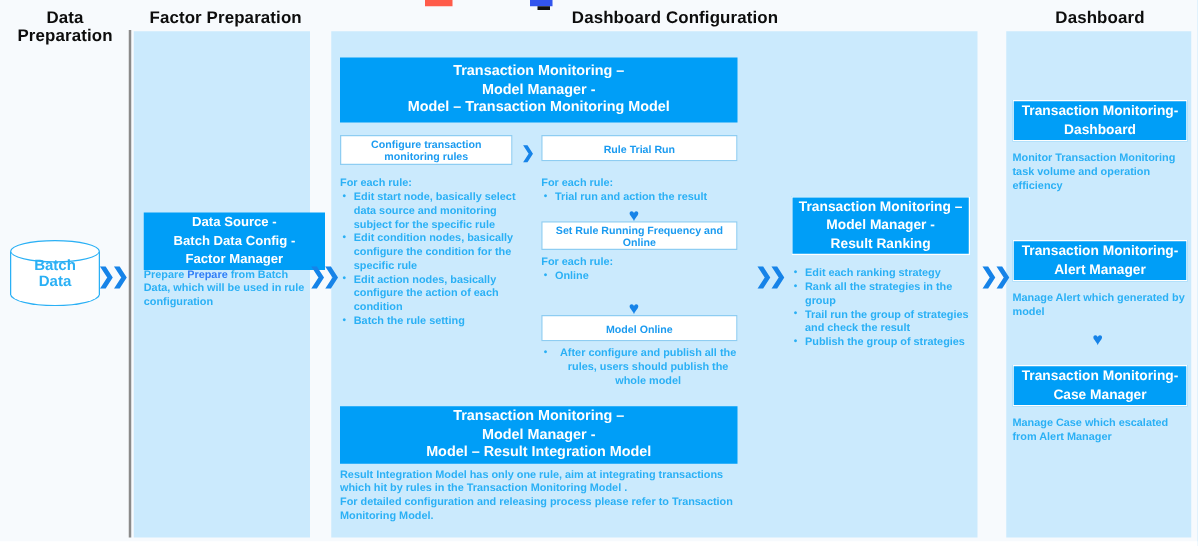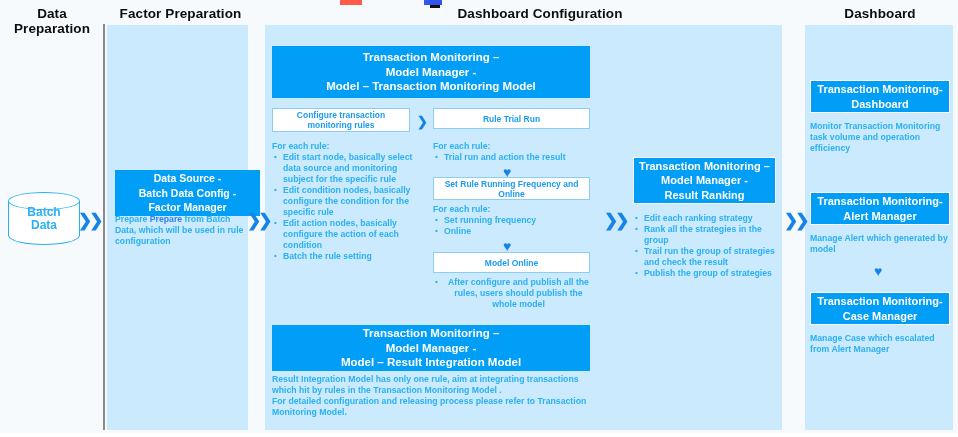--- a/index.html
+++ b/index.html
@@ -200,21 +200,20 @@
     </ul>
   </div>
 
   <div class="chevdown" style="left:503px;top:165px;">♥</div>
 
   <div class="stepbox" style="left:433px;top:177px;width:157px;height:23px;">Set Rule Running Frequency and Online</div>
 
   <div class="btext sm" style="left:433px;top:204px;width:160px;">
     <div>For each rule:</div>
     <ul>
-      <li>Set running frequency</li>
       <li>Online</li>
     </ul>
   </div>
 
   <div class="chevdown" style="left:503px;top:239px;">♥</div>
 
   <div class="stepbox" style="left:433px;top:252px;width:157px;height:21px;">Model Online</div>
 
   <div class="btext sm" style="left:433px;top:277px;width:160px;text-align:center;">
     <ul>

